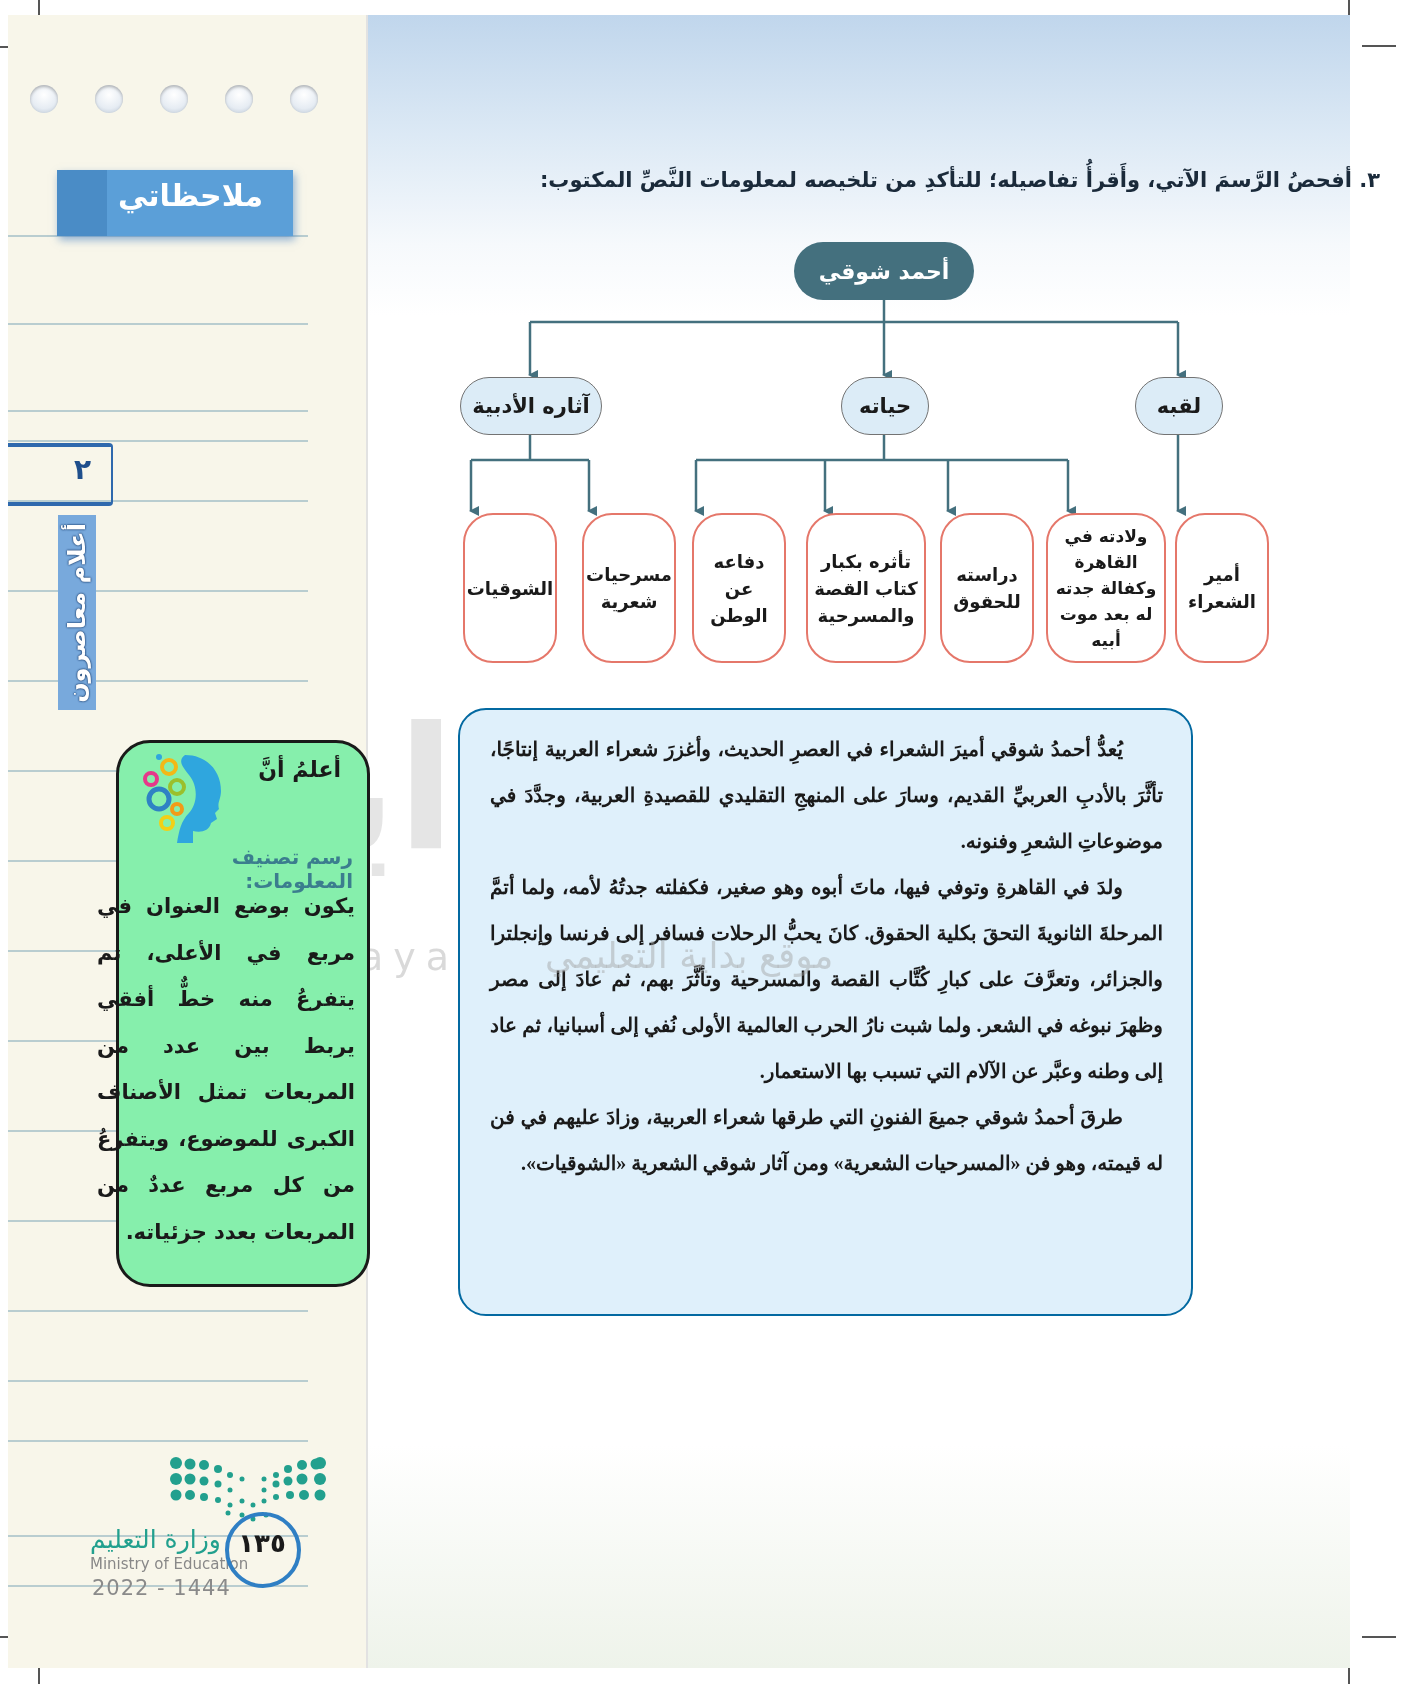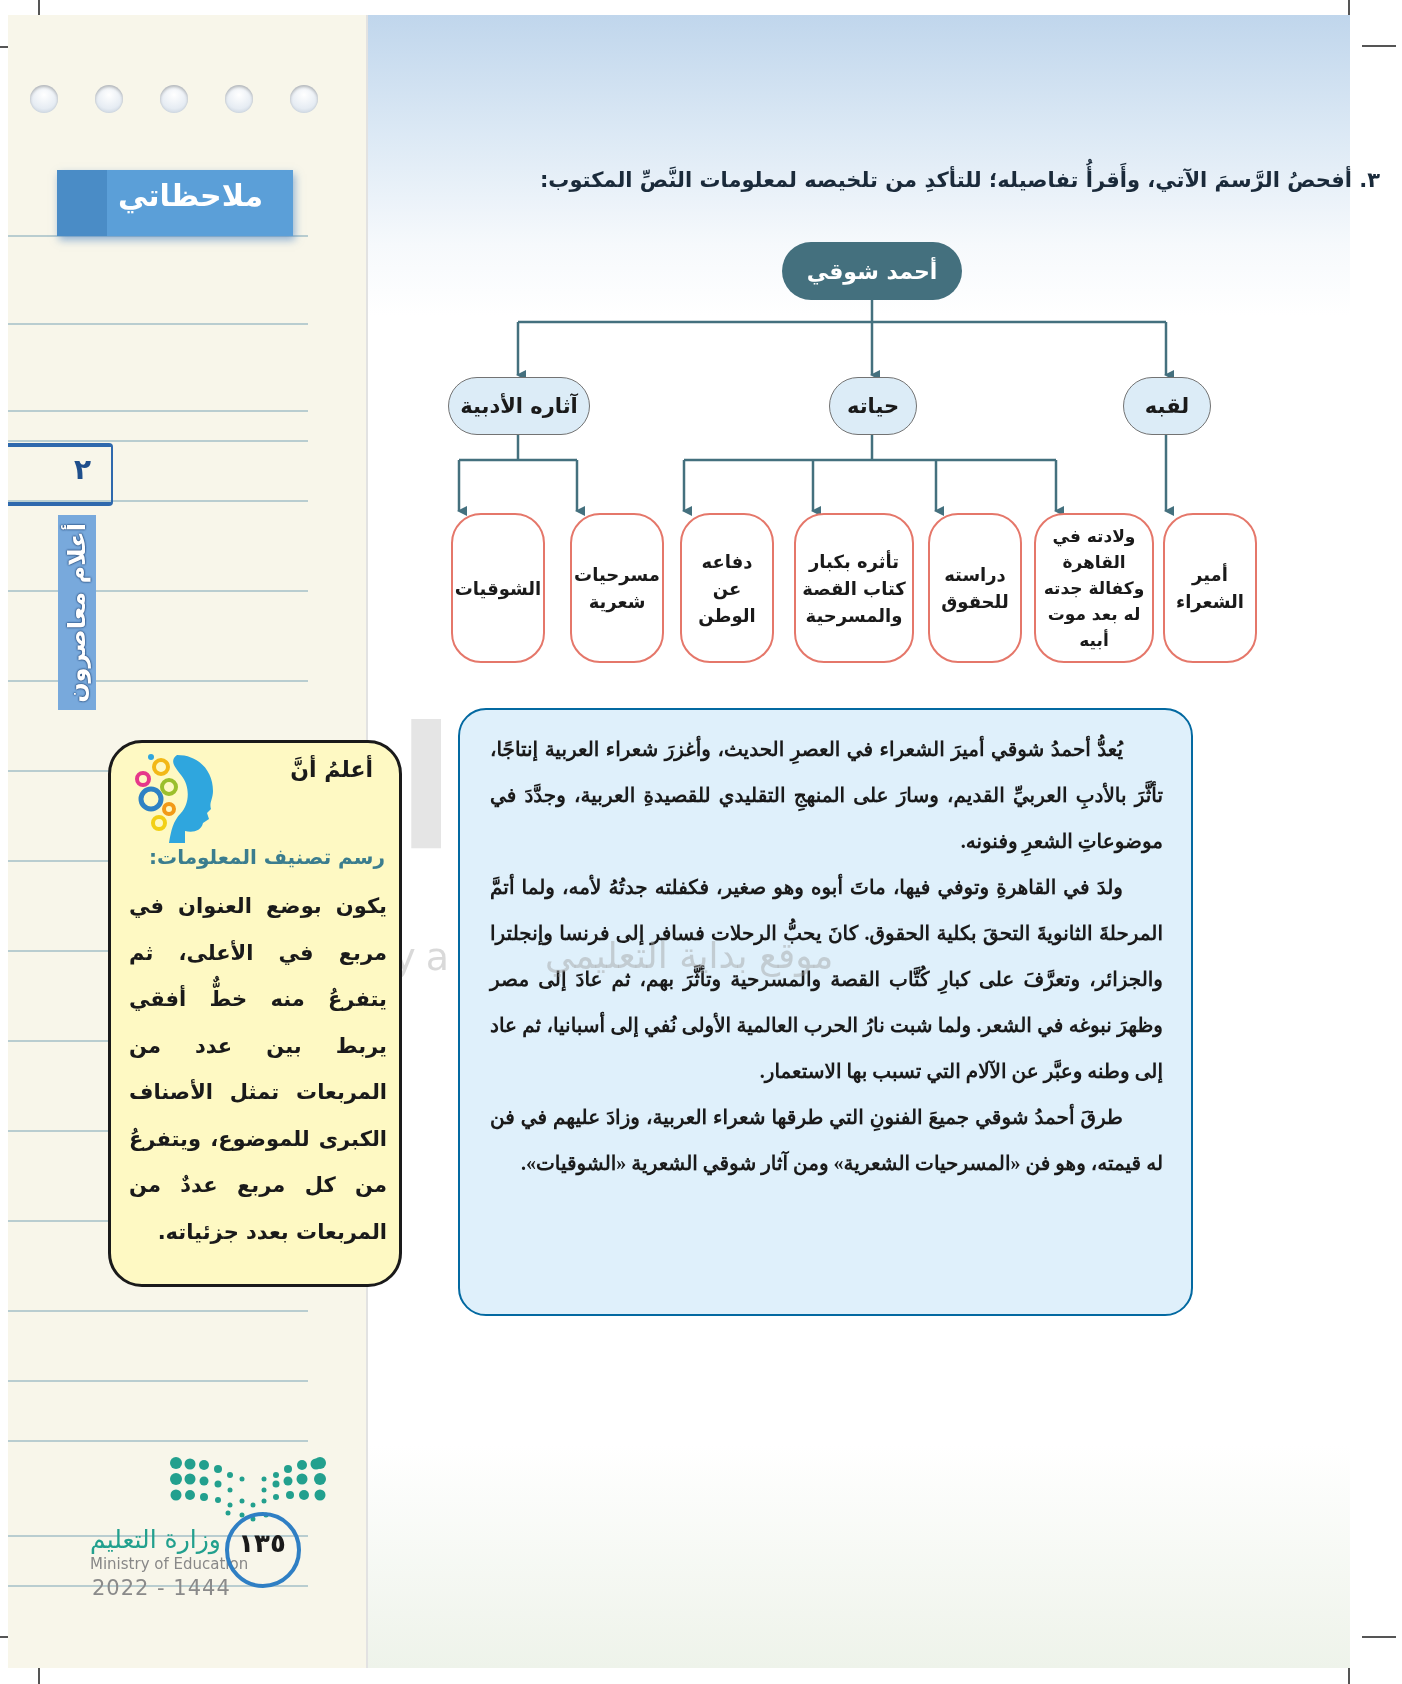--- a/index.html
+++ b/index.html
@@ -25,38 +25,38 @@
   #unit-strip{left:58px;top:515px;width:38px;height:195px;background:#78a9dc;}
   #unit-strip span{position:absolute;left:50%;top:50%;transform:translate(-50%,-50%) rotate(-90deg);
                    white-space:nowrap;color:#fff;font-weight:bold;font-size:24px;
                    text-shadow:0 0 2px #1a3e6e,0 0 2px #1a3e6e;}
   
   #main{left:368px;top:15px;width:982px;height:1653px;
         background:linear-gradient(180deg,#c0d6ec 0px,#dce9f5 120px,#f6f9fc 230px,#ffffff 300px,#ffffff 1430px,#eef3ea 1653px);}
   #main-edge{left:366px;top:15px;width:3px;height:1653px;background:#e2e2e2;}
   #question{left:380px;top:168px;width:1000px;text-align:right;direction:rtl;font-weight:bold;font-size:21px;color:#1a2a3a;}
   
-  #diagram{left:368px;top:230px;width:982px;height:460px;}
+  #diagram{left:380px;top:230px;width:982px;height:460px;}
   .root{position:absolute;left:414px;top:12px;width:180px;height:58px;border-radius:29px;background:#44707e;
         color:#fff;font-weight:bold;font-size:22px;display:flex;align-items:center;justify-content:center;direction:rtl;}
   .cat{position:absolute;top:147px;height:58px;border-radius:29px;background:#dcecf7;border:1px solid #737373;
        color:#1a1a1a;font-weight:bold;font-size:21px;display:flex;align-items:center;justify-content:center;direction:rtl;box-sizing:border-box;}
   .leaf{position:absolute;top:283px;width:94px;height:150px;border:2px solid #e5776a;border-radius:30px;box-sizing:border-box;
         background:#fff;color:#1a1a1a;font-weight:bold;font-size:18px;line-height:27px;display:flex;align-items:center;justify-content:center;text-align:center;direction:rtl;padding:4px;margin-left:40px;}
   svg.lines{position:absolute;left:0;top:0;}
   
   #text-panel{left:458px;top:708px;width:735px;height:608px;background:#dff0fb;border:2px solid #0369a1;border-radius:28px;box-sizing:border-box;font-family:Liberation Serif, serif;}
   #text-panel .para{direction:rtl;text-align:justify;text-align-last:right;font-weight:bold;font-size:20px;line-height:46px;color:#1a1a1a;
                     padding:0 28px 0 30px;}
   #text-panel .para .indent{display:inline-block;width:40px;}
   #text-panel .wrap{padding-top:16px;}
   
   .wm{position:absolute;color:rgba(150,150,150,0.35);font-weight:bold;pointer-events:none;}
   
-  #note-box{left:108px;top:740px;width:294px;height:547px;background:#fef9c3;border:3px solid #1a1a1a;border-radius:34px;box-sizing:border-box;}
+  #note-box{left:116px;top:740px;width:254px;height:547px;background:#86efac;border:3px solid #1a1a1a;border-radius:34px;box-sizing:border-box;}
   #note-box .title{position:absolute;right:26px;top:14px;font-weight:bold;font-size:22px;direction:rtl;color:#1a1a1a;}
   #note-box .sub{position:absolute;right:14px;top:102px;font-weight:bold;font-size:20px;direction:rtl;color:#3b7d8e;}
   #note-box .body{position:absolute;right:12px;top:140px;width:258px;direction:rtl;text-align:justify;text-align-last:right;
                   font-weight:bold;font-size:21px;line-height:46.5px;color:#1a1a1a;}
   #head-icon{position:absolute;left:18px;top:8px;width:92px;height:92px;}
   
   #ministry-logo{left:168px;top:1455px;width:158px;height:70px;}
   #ministry-ar{left:90px;top:1525px;font-size:25px;color:#22a08e;direction:rtl;font-family:"DejaVu Sans", sans-serif;}
   #ministry-en{left:90px;top:1555px;font-size:15px;color:#888;}
   #edition{left:92px;top:1576px;font-size:21px;color:#8a8a8a;letter-spacing:1px;}

